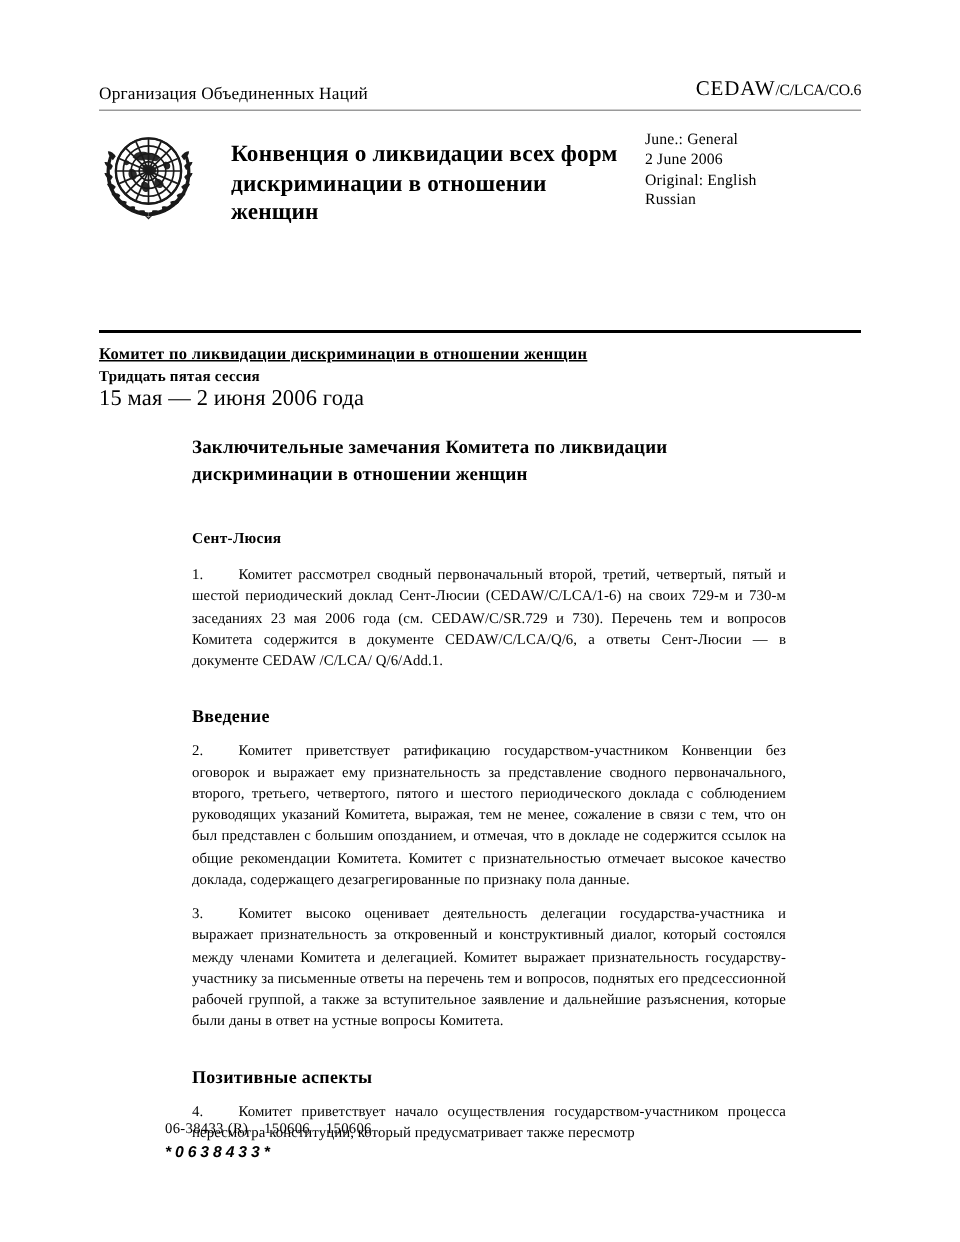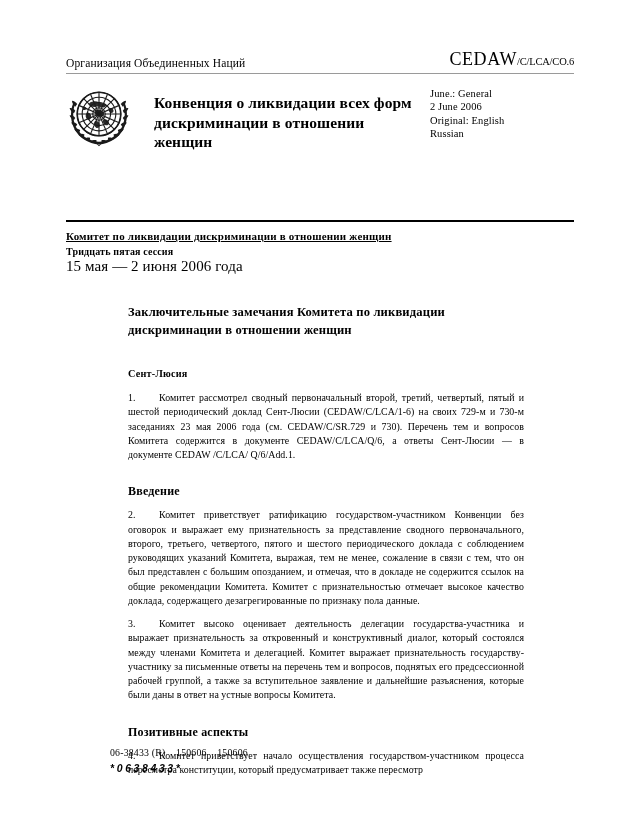--- a/index.html
+++ b/index.html
@@ -42,21 +42,21 @@
     line-height: 14px;
     white-space: nowrap;
   }
   .symbol-wrap {
     display: flex;
     align-items: baseline;
     white-space: nowrap;
   }
   .symbol-main {
     font-family: "Liberation Serif", "DejaVu Serif", serif;
-    font-size: 18px;
+    font-size: 14px;
     letter-spacing: 0.6px;
     line-height: 21px;
   }
   .symbol-sub {
     font-family: "Liberation Serif", "DejaVu Serif", serif;
     font-size: 10.5px;
     letter-spacing: -0.2px;
     line-height: 12px;
     position: relative;
     top: 0px;
@@ -138,21 +138,21 @@
     font-size: 15px;
     line-height: 13px;
     letter-spacing: 0.1px;
     margin: 1px 0 0 0;
   }
 
   
   .content {
     position: absolute;
     left: 128px;
-    top: 304px;
+    top: 290px;
     width: 396px;
   }
   h1.doc-title {
     font-weight: bold;
     font-size: 12.6px;
     line-height: 17.5px;
     letter-spacing: 0.15px;
     margin: 0 0 0 0;
   }
   .country {

